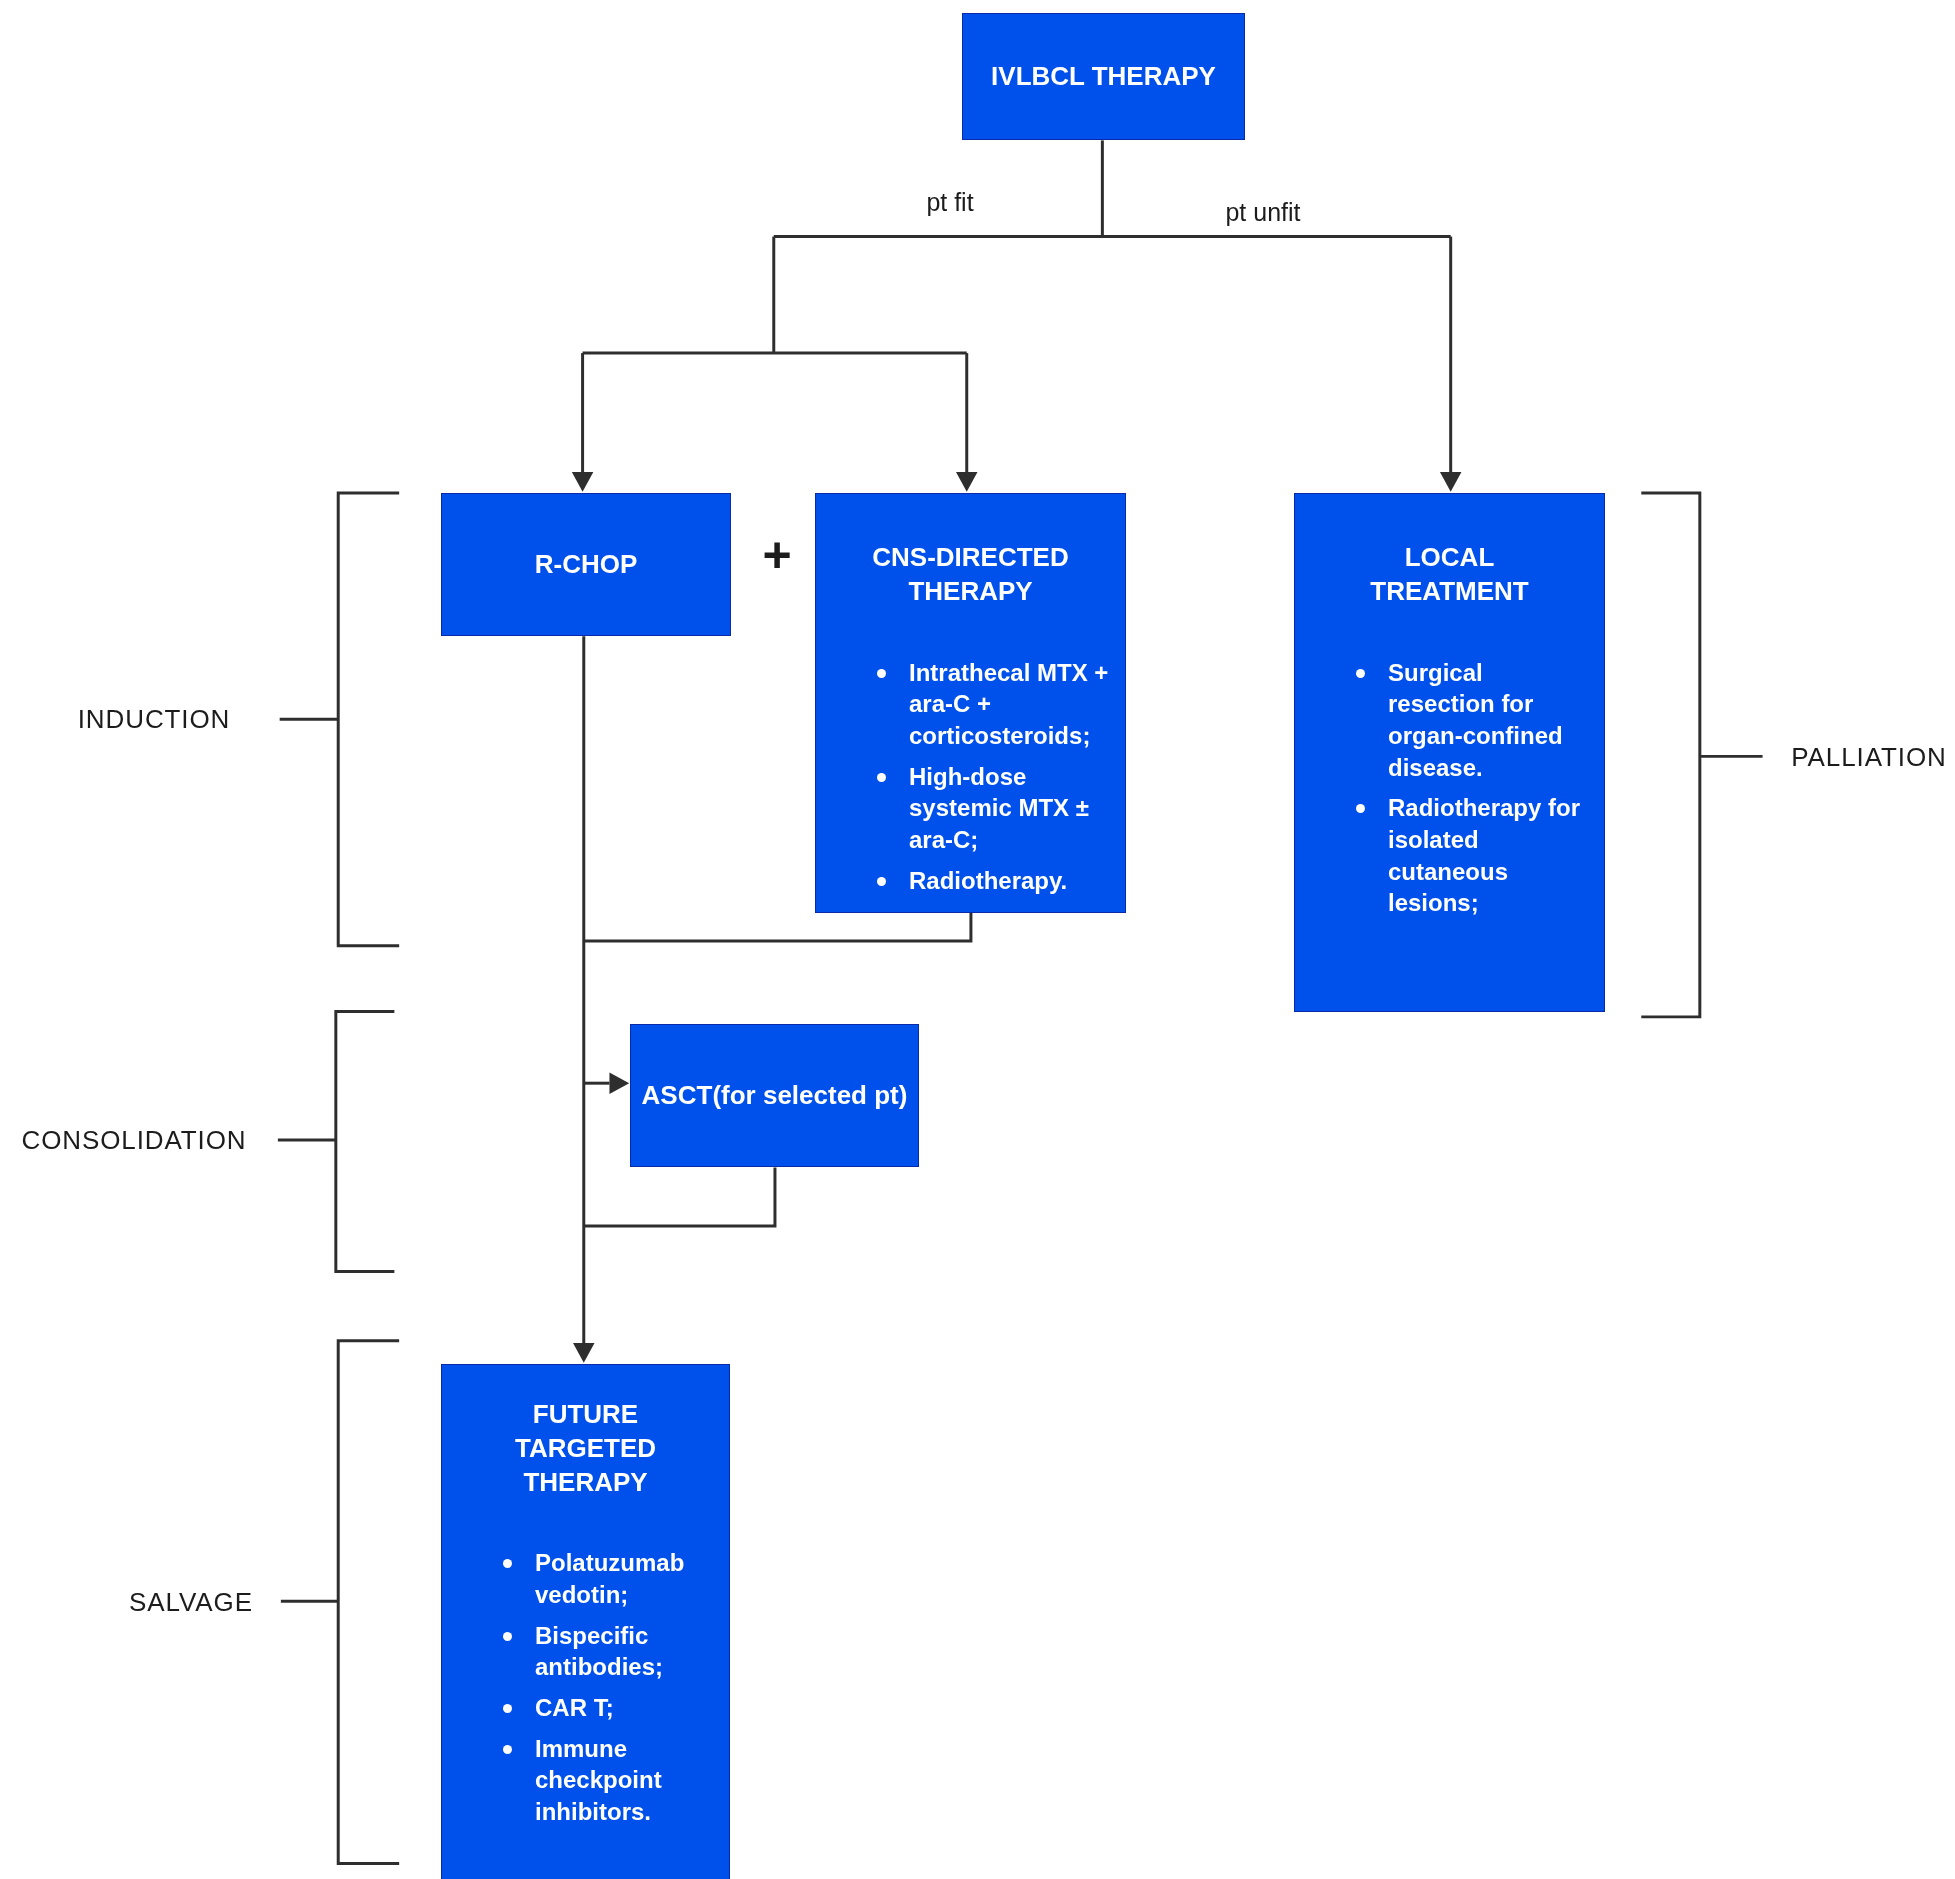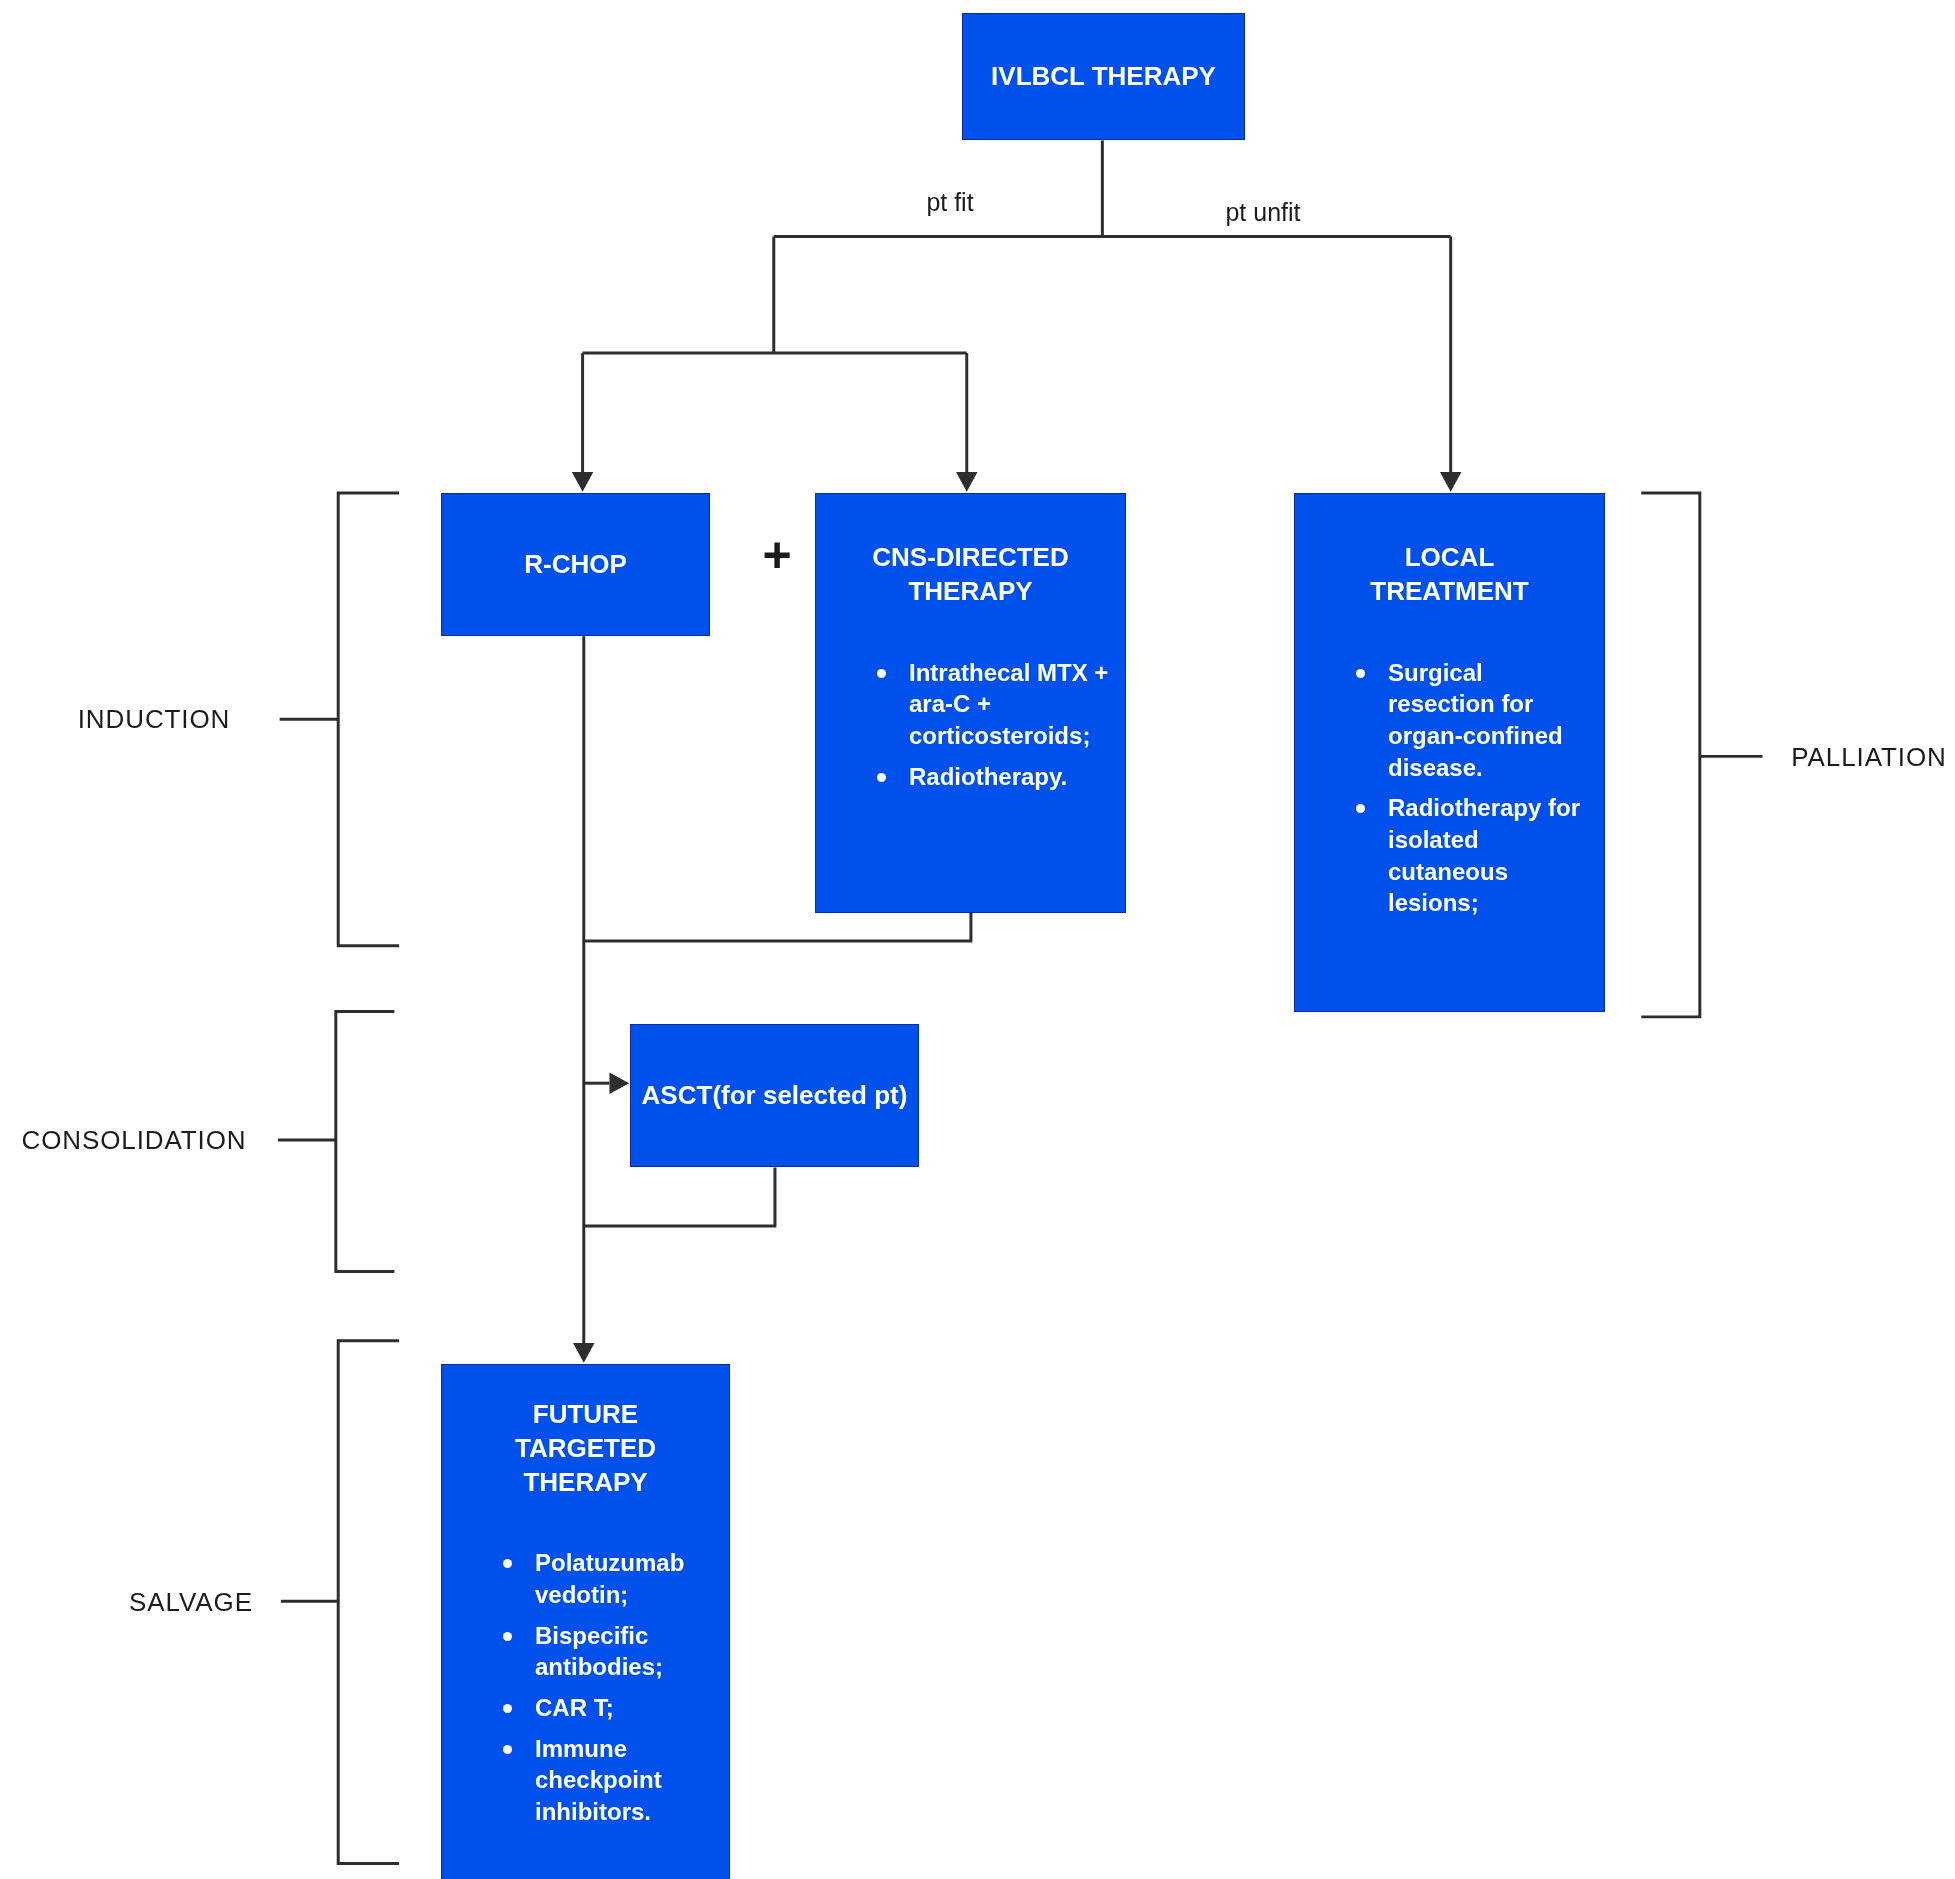--- a/index.html
+++ b/index.html
@@ -114,30 +114,31 @@
     <path d="M2845 1266 H2950"></path>
   </svg>
 
   <div class="node center" style="left:962px;top:13px;width:283px;height:127px;">
     <span class="node-label">IVLBCL THERAPY</span>
   </div>
 
   <div class="flow-label" style="left:950px;top:202px;">pt fit</div>
   <div class="flow-label" style="left:1263px;top:212px;">pt unfit</div>
 
-  <div class="node center" style="left:441px;top:493px;width:269px;height:143px;">
+  <div class="node center" style="left:441px;top:493px;width:290px;height:143px;">
     <span class="node-label">R-CHOP</span>
   </div>
 
   <div class="plus" style="left:777px;top:555px;">+</div>
 
   <div class="node cns-box" style="left:815px;top:493px;width:311px;height:420px;">
     <div class="node-title">CNS-DIRECTED THERAPY</div>
     <ul class="bullets">
       <li>Intrathecal MTX + ara-C + corticosteroids;</li>
+      <li>High-dose systemic MTX ± ara-C;</li>
       <li>Radiotherapy.</li>
     </ul>
   </div>
 
   <div class="node local-box" style="left:1294px;top:493px;width:311px;height:519px;">
     <div class="node-title">LOCAL TREATMENT</div>
     <ul class="bullets">
       <li>Surgical resection for organ-confined disease.</li>
       <li>Radiotherapy for isolated cutaneous lesions;</li>
     </ul>

